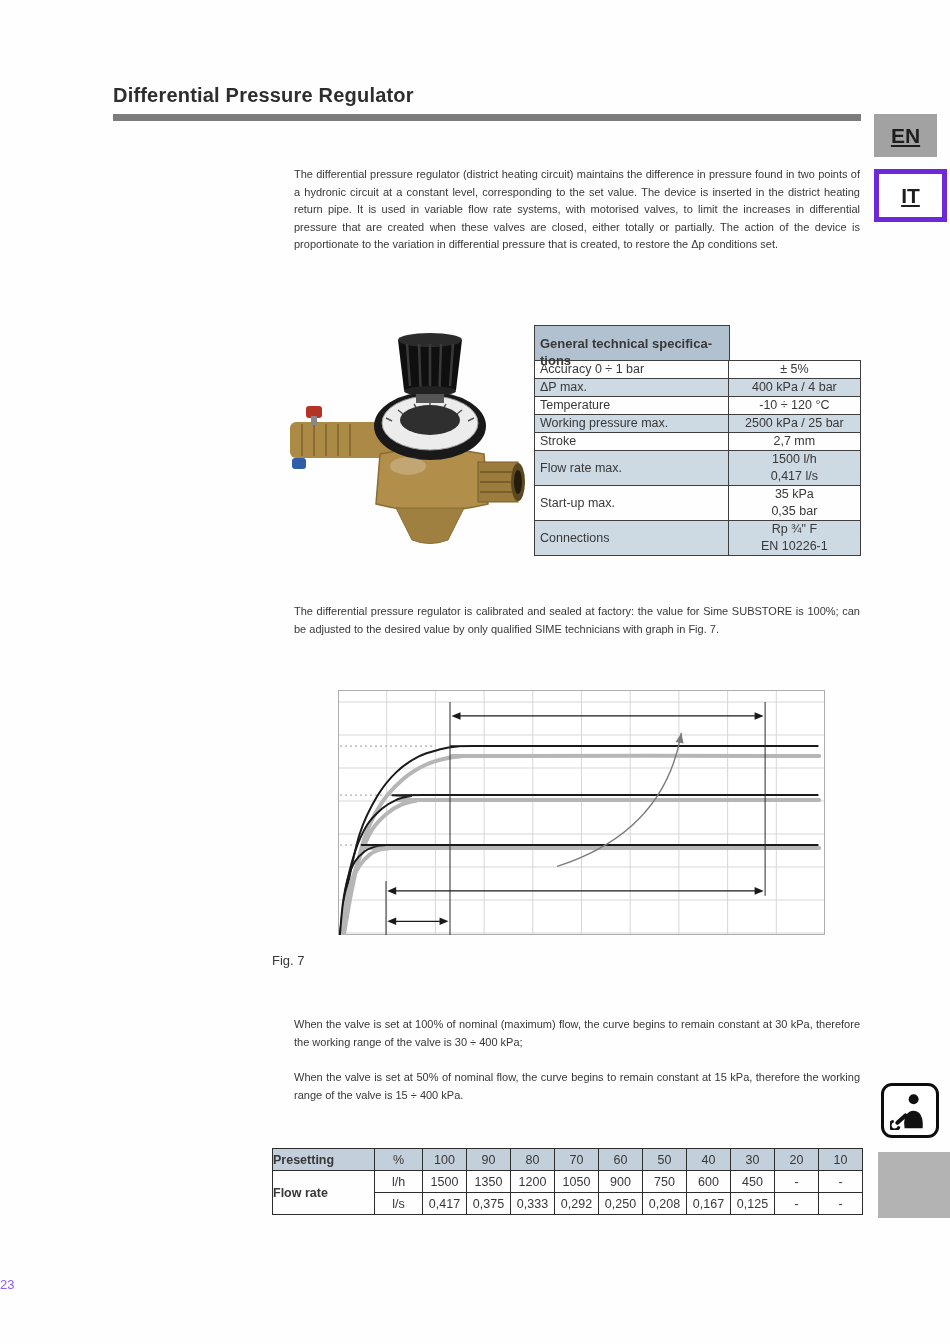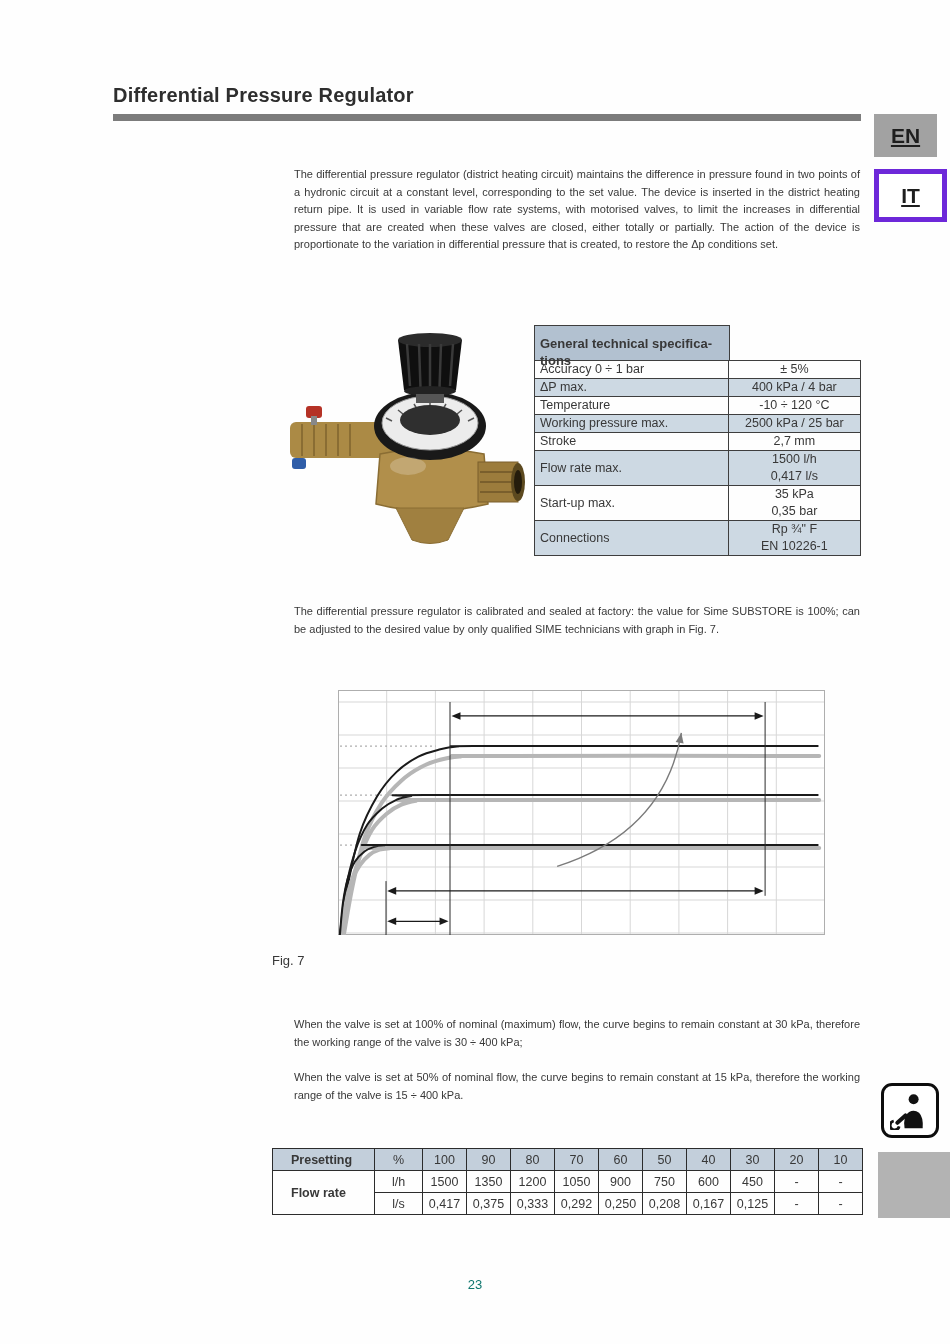--- a/index.html
+++ b/index.html
@@ -24,22 +24,22 @@
   .spec-table td.spec-value{width:131px;text-align:center;white-space:pre-line;}
   .spec-table tr.shaded{background:#cdd9e3;}
   .chart{position:absolute;left:338px;top:690px;width:487px;height:245px;background:#ffffff;}
   .fig-caption{position:absolute;left:272px;top:953px;font-size:13px;}
   .installer{position:absolute;left:881px;top:1083px;width:58px;height:55px;border:3px solid #0d0d0d;border-radius:11px;display:flex;align-items:center;justify-content:center;background:#fff;box-sizing:border-box;}
   .gray-block{position:absolute;left:878px;top:1152px;width:72px;height:66px;background:#b3b3b3;}
   .flow{position:absolute;left:272px;top:1148px;}
   .flow-table{border-collapse:collapse;font-size:12.5px;table-layout:fixed;width:590px;}
   .flow-table td{border:1px solid #2c2c2c;height:21px;text-align:center;padding:0;overflow:hidden;}
   .flow-table tr.head-row{background:#c3cfdb;}
-  .flow-table td.lbl{text-align:left;padding-left:18px;font-weight:bold;}
-  .page-number{position:absolute;left:0;width:100%;top:1277px;text-align:center;font-size:13px;color:#0f766e;}
+  .flow-table td.lbl{text-align:left;padding-left:0;font-weight:bold;}
+  .page-number{position:absolute;left:0;width:100%;top:1277px;font-size:13px;color:#8b5cf6;}
 </style>
 </head>
 <body>
 
 <div class="page">
 
   <h1 class="page-title">Differential Pressure Regulator</h1>
   <div class="title-rule"></div>
 
   <div class="lang-tab lang-en">EN</div>

